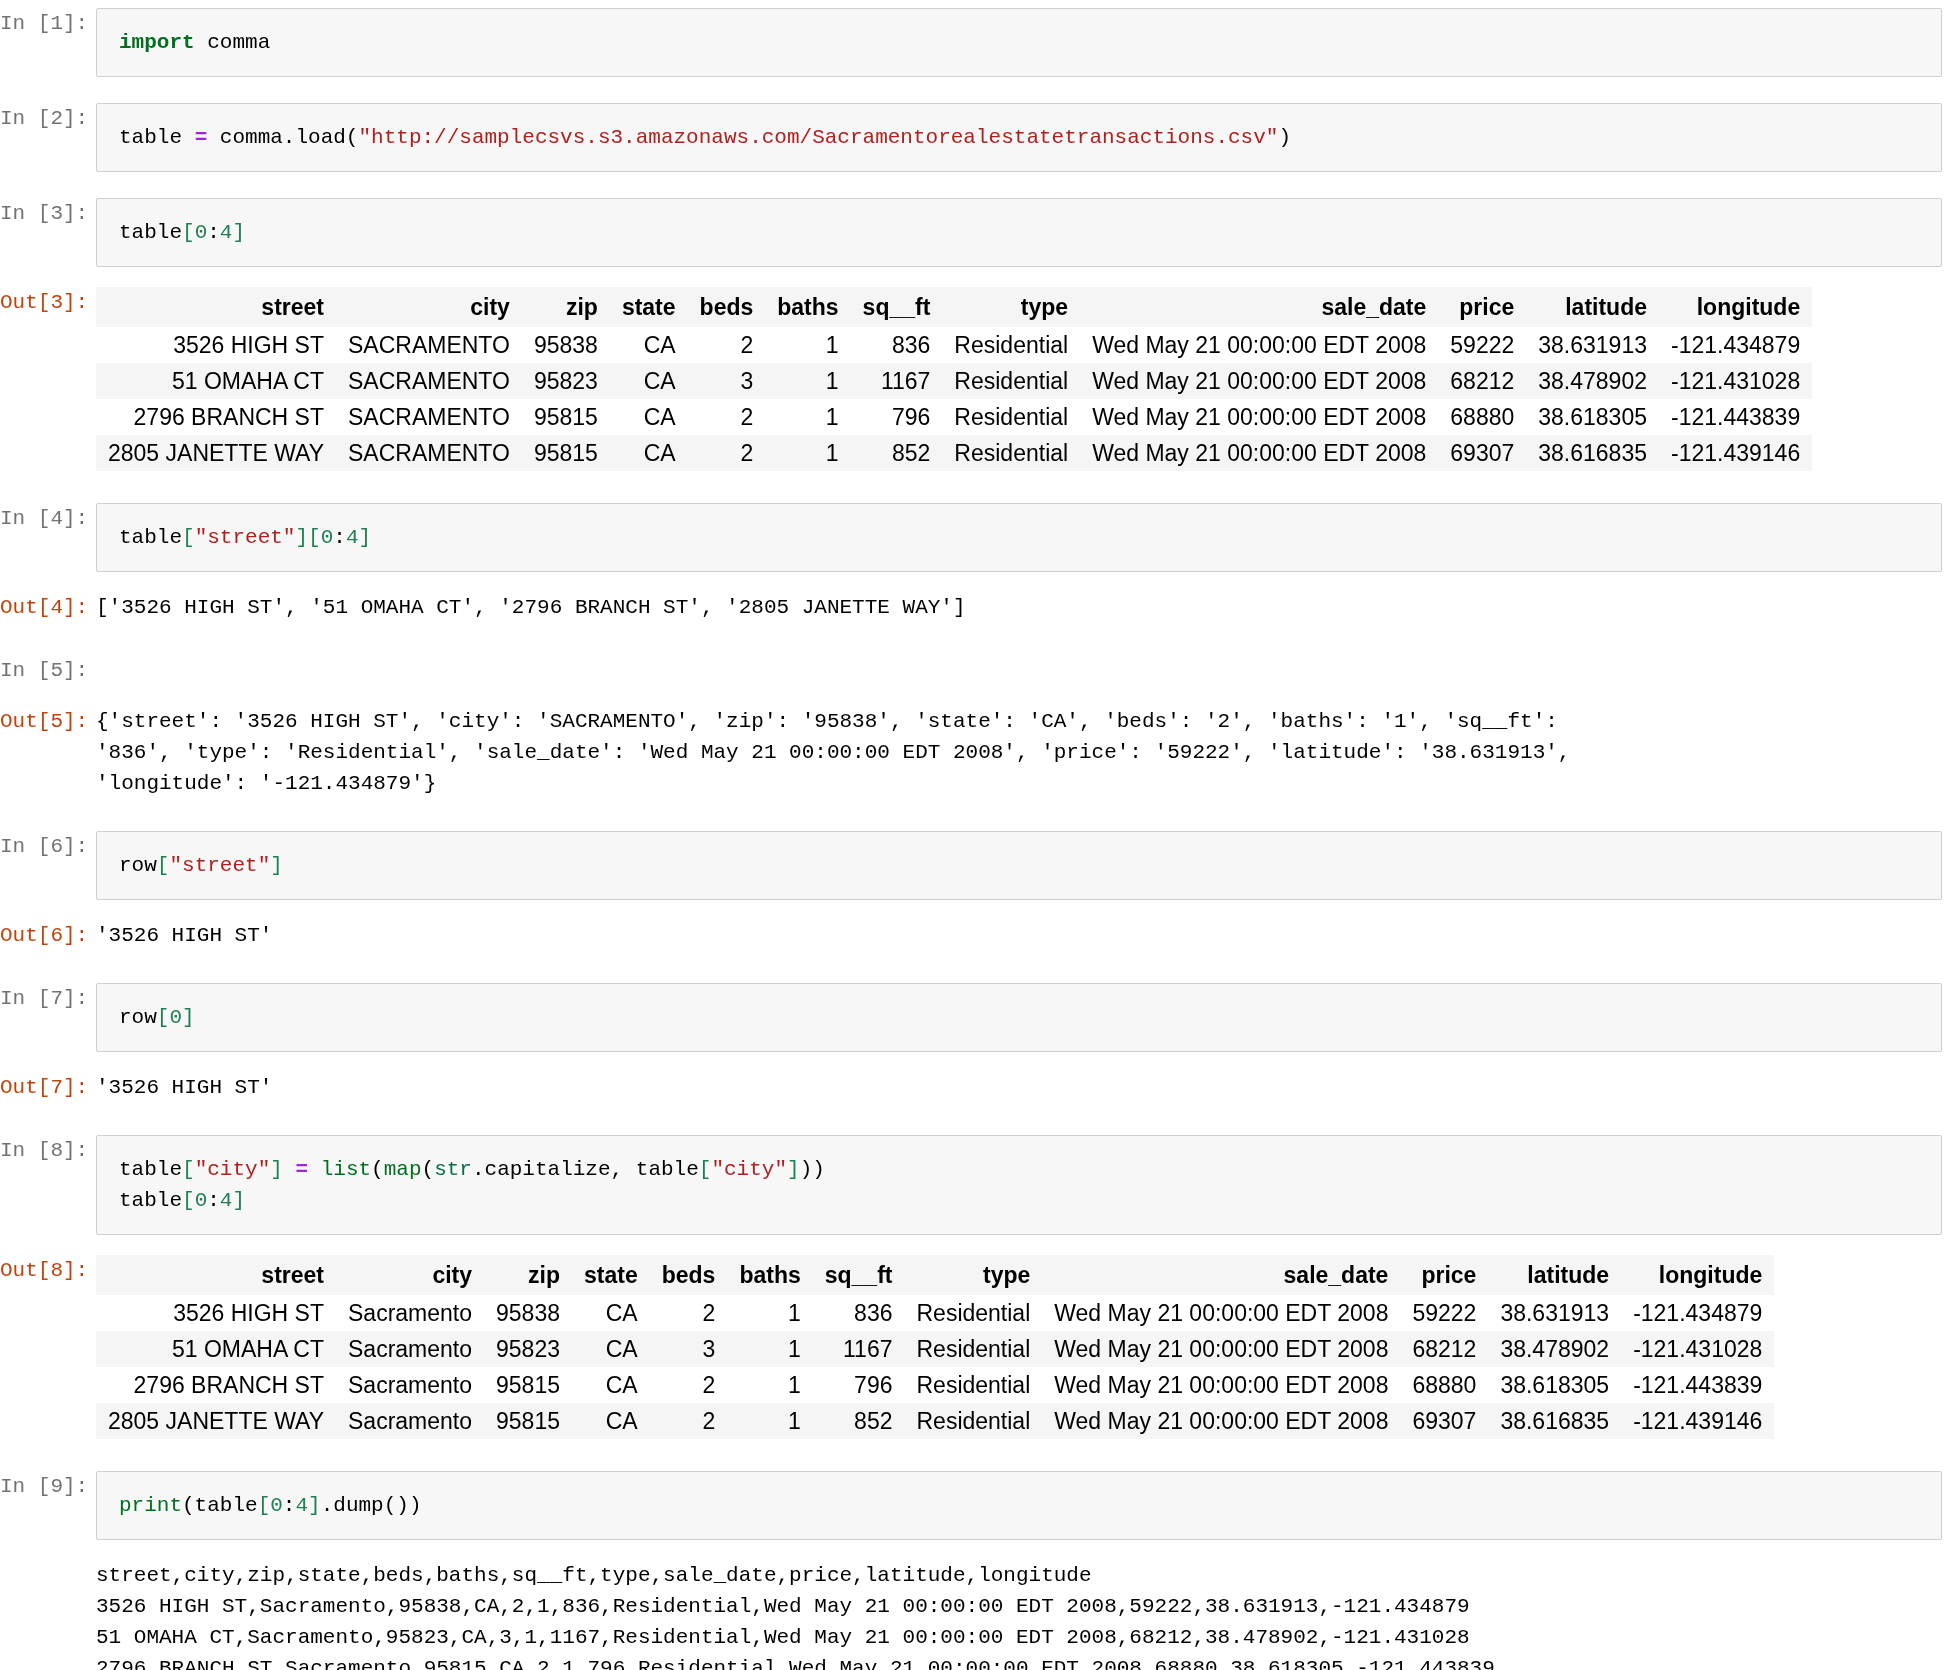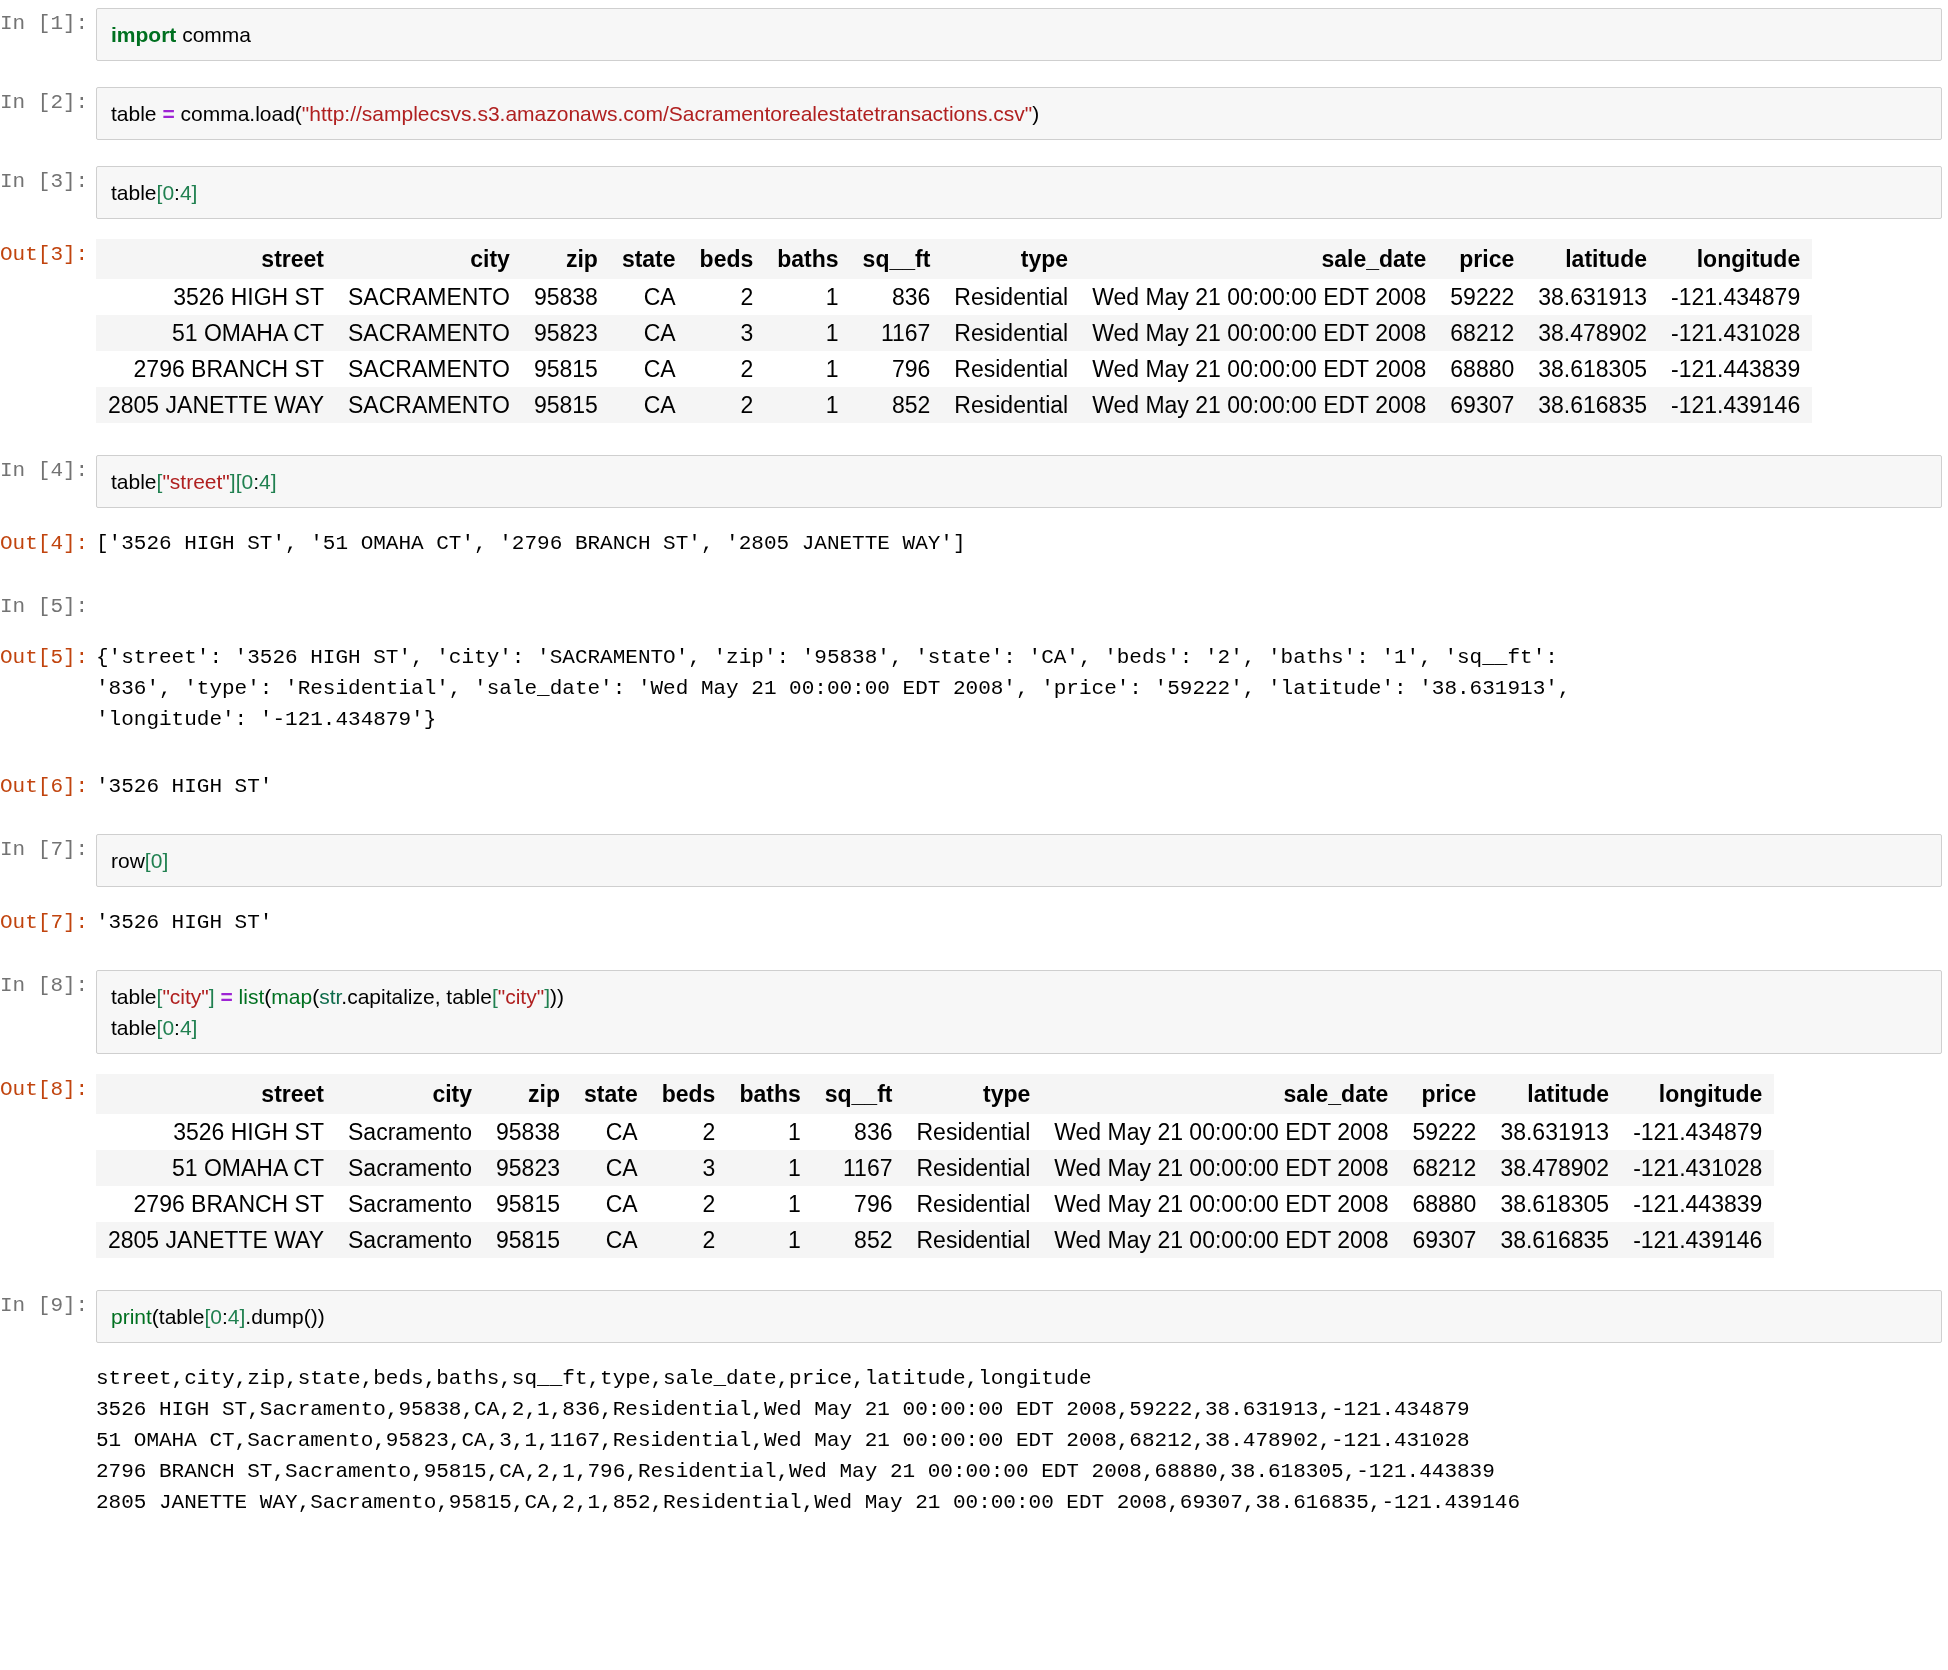--- a/index.html
+++ b/index.html
@@ -55,22 +55,22 @@
   
   .code-box {
     background: #f7f7f7;
     border: 1px solid #cfcfcf;
     border-radius: 2px;
     padding: 6px 10px 6px 10px;
     margin-right: 6px;
     box-sizing: border-box;
   }
   pre.code {
-    margin: 4px;
-    font-family: Liberation Sans, sans-serif;
+    margin: 12px;
+    font-family: Liberation Mono, monospace;
     font-size: 21px;
     line-height: 31px;
     color: #000000;
     white-space: pre;
     overflow: visible;
   }
 
   
   .tok-kw      { color: #007020; font-weight: bold; }
   .tok-str     { color: #B02020; }
@@ -260,20 +260,28 @@
     <div class="spacer-sm"></div>
     <div class="cell output-cell">
       <div class="prompt out">Out[5]:</div>
       <div class="body-col">
         <pre class="text-out">{'street': '3526 HIGH ST', 'city': 'SACRAMENTO', 'zip': '95838', 'state': 'CA', 'beds': '2', 'baths': '1', 'sq__ft':
 '836', 'type': 'Residential', 'sale_date': 'Wed May 21 00:00:00 EDT 2008', 'price': '59222', 'latitude': '38.631913',
 'longitude': '-121.434879'}</pre>
       </div>
     </div>
     <div class="spacer-md"></div>
+    <div class="cell input-cell">
+      <div class="prompt in">In [6]:</div>
+      <div class="body-col">
+        <div class="code-box">
+          <pre class="code"><span class="tok-plain">row</span><span class="tok-bracket">[</span><span class="tok-str">"street"</span><span class="tok-bracket">]</span></pre>
+        </div>
+      </div>
+    </div>
     <div class="spacer-sm"></div>
     <div class="cell output-cell">
       <div class="prompt out">Out[6]:</div>
       <div class="body-col">
         <pre class="text-out">'3526 HIGH ST'</pre>
       </div>
     </div>
     <div class="spacer-md"></div>
     <div class="cell input-cell">
       <div class="prompt in">In [7]:</div>

